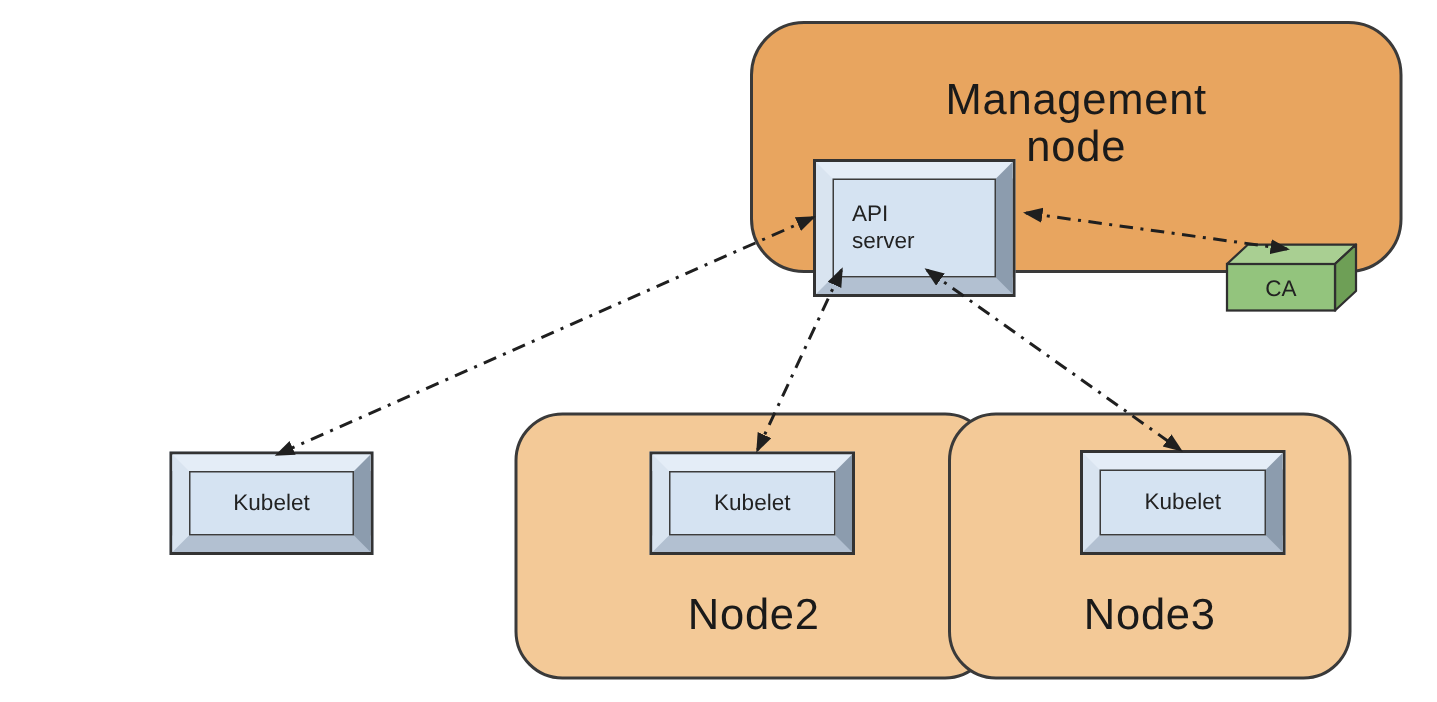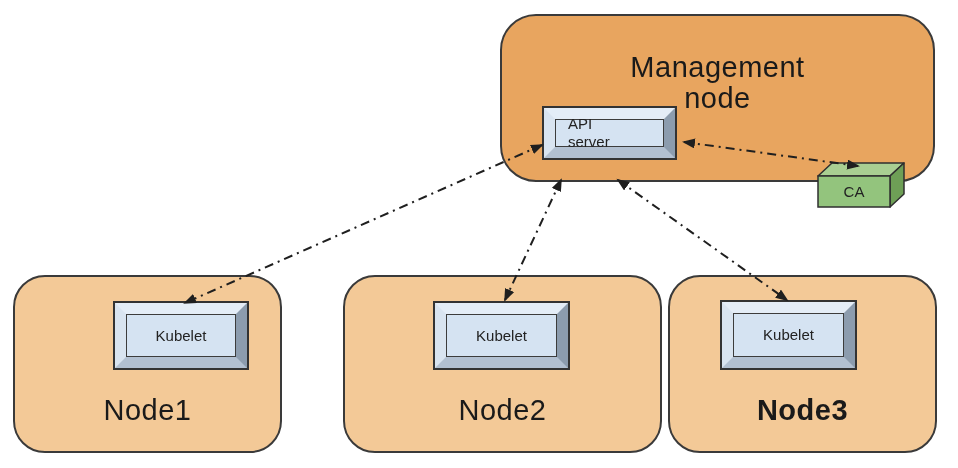--- a/index.html
+++ b/index.html
@@ -28,21 +28,21 @@
     background: #E8A55F;
   }
   .worker-box {
     top: 275px;
     width: 269px; height: 178px;
     background: #F3C997;
     border-radius: 32px;
   }
   .node1 { left: 13px;  }
   .node2 { left: 343px; width: 319px; }
-  .node3 { left: 668px; font-weight: bold; }
+  .node3 { left: 632px; }
 
   .mgmt-title {
     position: absolute;
     left: 50%; top: 36px;
     transform: translateX(-50%);
     width: 240px;
     text-align: center;
     font-size: 29px;
     line-height: 31px;
     color: #1a1a1a;
@@ -75,21 +75,21 @@
     position: absolute; inset: 11px;
     background: #D5E3F2;
     border: 1.5px solid #3c3c3c;
     display: flex;
     align-items: center;
     justify-content: center;
     font-size: 15px;
     color: #222;
     line-height: 18px;
   }
-  .api-box    { left: 542px; top: 106px; width: 135px; height: 54px; }
+  .api-box    { left: 542px; top: 106px; width: 135px; height: 92px; }
   .kubelet-1  { left: 113px; top: 301px; width: 136px; height: 69px; }
   .kubelet-2  { left: 433px; top: 301px; width: 137px; height: 69px; }
   .kubelet-3  { left: 720px; top: 300px; width: 137px; height: 70px; }
 
   .api-box .bevel-face {
     justify-content: flex-start;
     padding-left: 12px;
   }
   .api-box .label-wrap { display: inline-block; max-width: 52px; }
 
@@ -131,23 +131,20 @@
     </div>
   </div>
 
   <svg class="ca-svg" width="96" height="52" viewBox="0 0 96 52">
     <polygon points="4,16 18,3 90,3 76,16" stroke="#2f2f2f" stroke-width="1.5" stroke-linejoin="round" fill="#A9CF92"></polygon>
     <polygon points="76,16 90,3 90,34 76,47" stroke="#2f2f2f" stroke-width="1.5" stroke-linejoin="round" fill="#6E9F56"></polygon>
     <rect x="4" y="16" width="72" height="31" stroke="#2f2f2f" stroke-width="1.5" fill="#93C47D"></rect>
     <text x="40" y="37" text-anchor="middle">CA</text>
   </svg>
 
-  <div class="group-box worker-box node1">
-    <div class="node-label">Node1</div>
-  </div>
   <div class="bevel kubelet-1">
     <div class="bevel-frame"></div>
     <div class="bevel-face">Kubelet</div>
   </div>
 
   <div class="group-box worker-box node2">
     <div class="node-label">Node2</div>
   </div>
   <div class="bevel kubelet-2">
     <div class="bevel-frame"></div>

